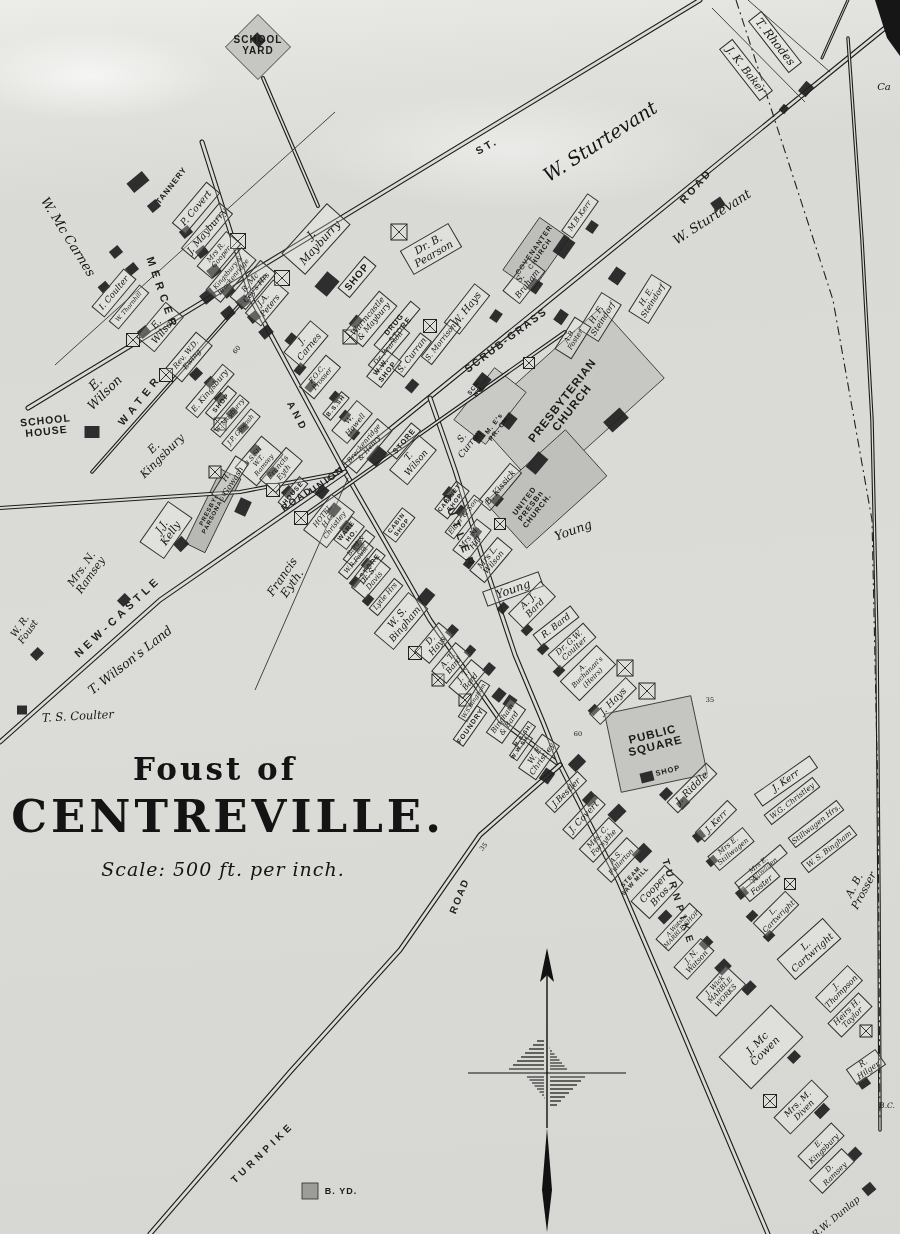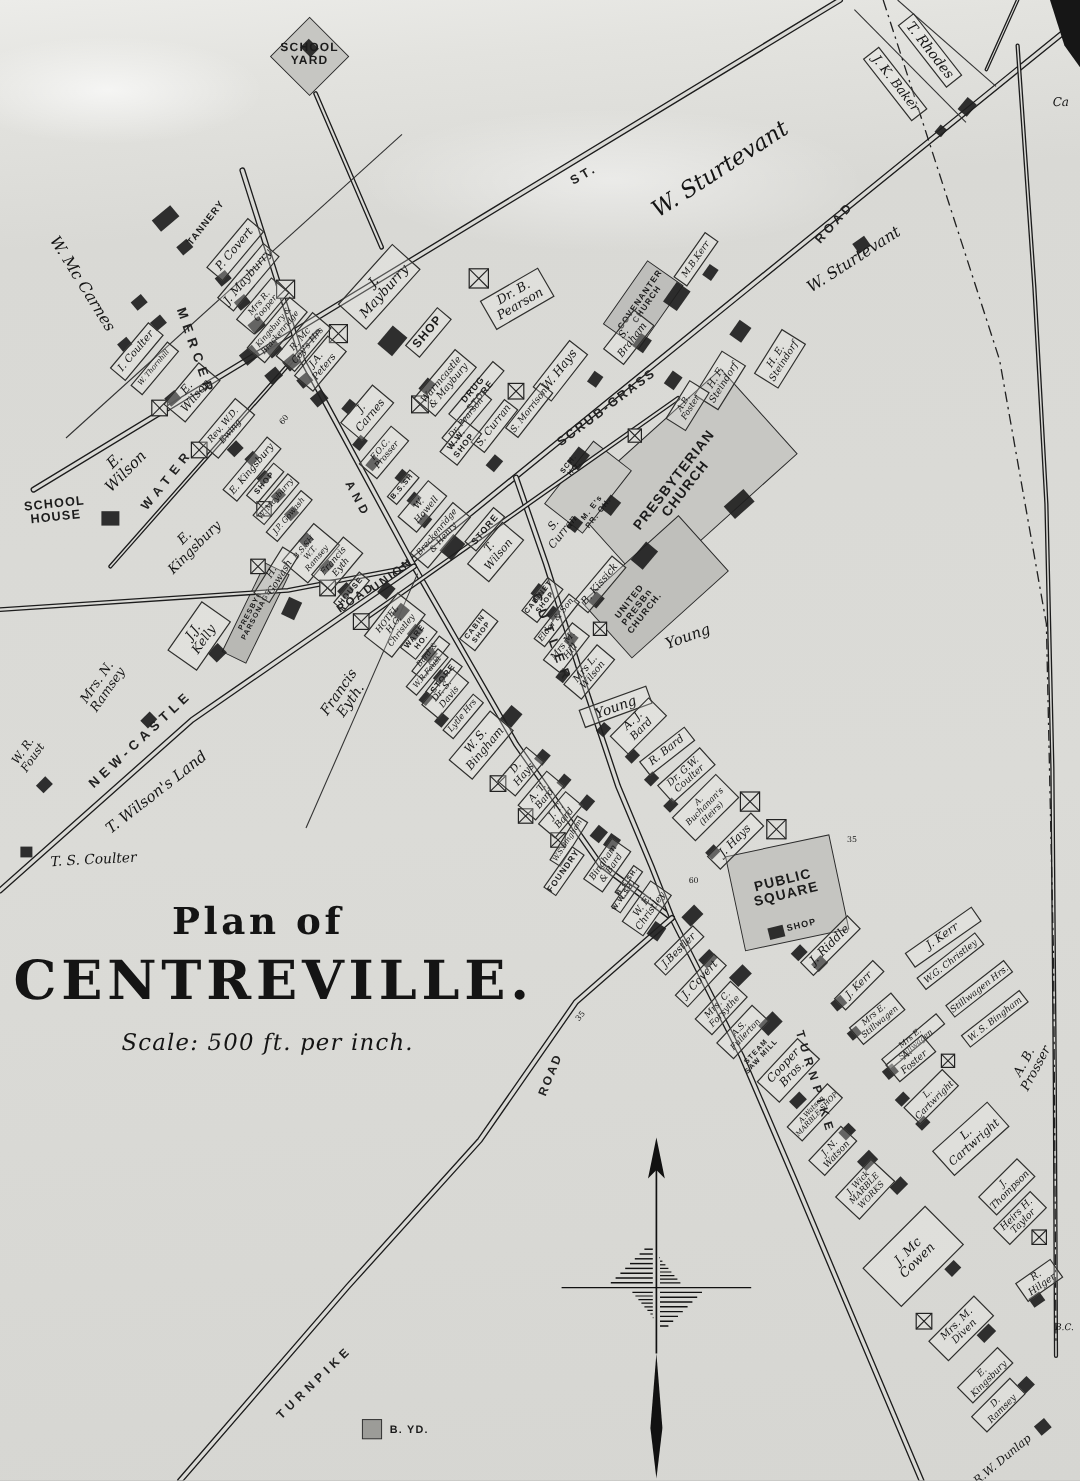--- a/index.html
+++ b/index.html
@@ -482,17 +482,17 @@
       <div class="lbl i boxed" style="left: 839px; top: 989px; font-size: 8px; width: 44px; height: 20px; transform: translate(-50%, -50%) rotate(-45deg);">J.
 Thompson</div>
       <div class="lbl i boxed" style="left: 850px; top: 1015px; font-size: 8px; width: 42px; height: 18px; transform: translate(-50%, -50%) rotate(-45deg);">Heirs H.
 Taylor</div>
       <div class="lbl i boxed" style="left: 866px; top: 1067px; font-size: 8px; width: 34px; height: 17px; transform: translate(-50%, -50%) rotate(-35deg);">R.
 Hilger</div>
       <div class="lbl i" style="left: 887px; top: 1106px; font-size: 7.5px; transform: translate(-50%, -50%) rotate(0deg);">B.C.</div>
       <div class="lbl c" style="left: 341px; top: 1192px; font-size: 9px; transform: translate(-50%, -50%) rotate(0deg);">B. YD.</div>
     </div>
   <div id="title-block">
-    <div class="lbl t1" style="left:215px;top:769px">Plan of</div>
+    <div class="lbl t1" style="left:215px;top:769px">Foust of</div>
     <div class="lbl t2" style="left:228px;top:817px">CENTREVILLE.</div>
     <div class="lbl t3" style="left:223px;top:869px">Scale: 500 ft. per inch.</div>
   </div>
 </div>
 
 </body></html>

